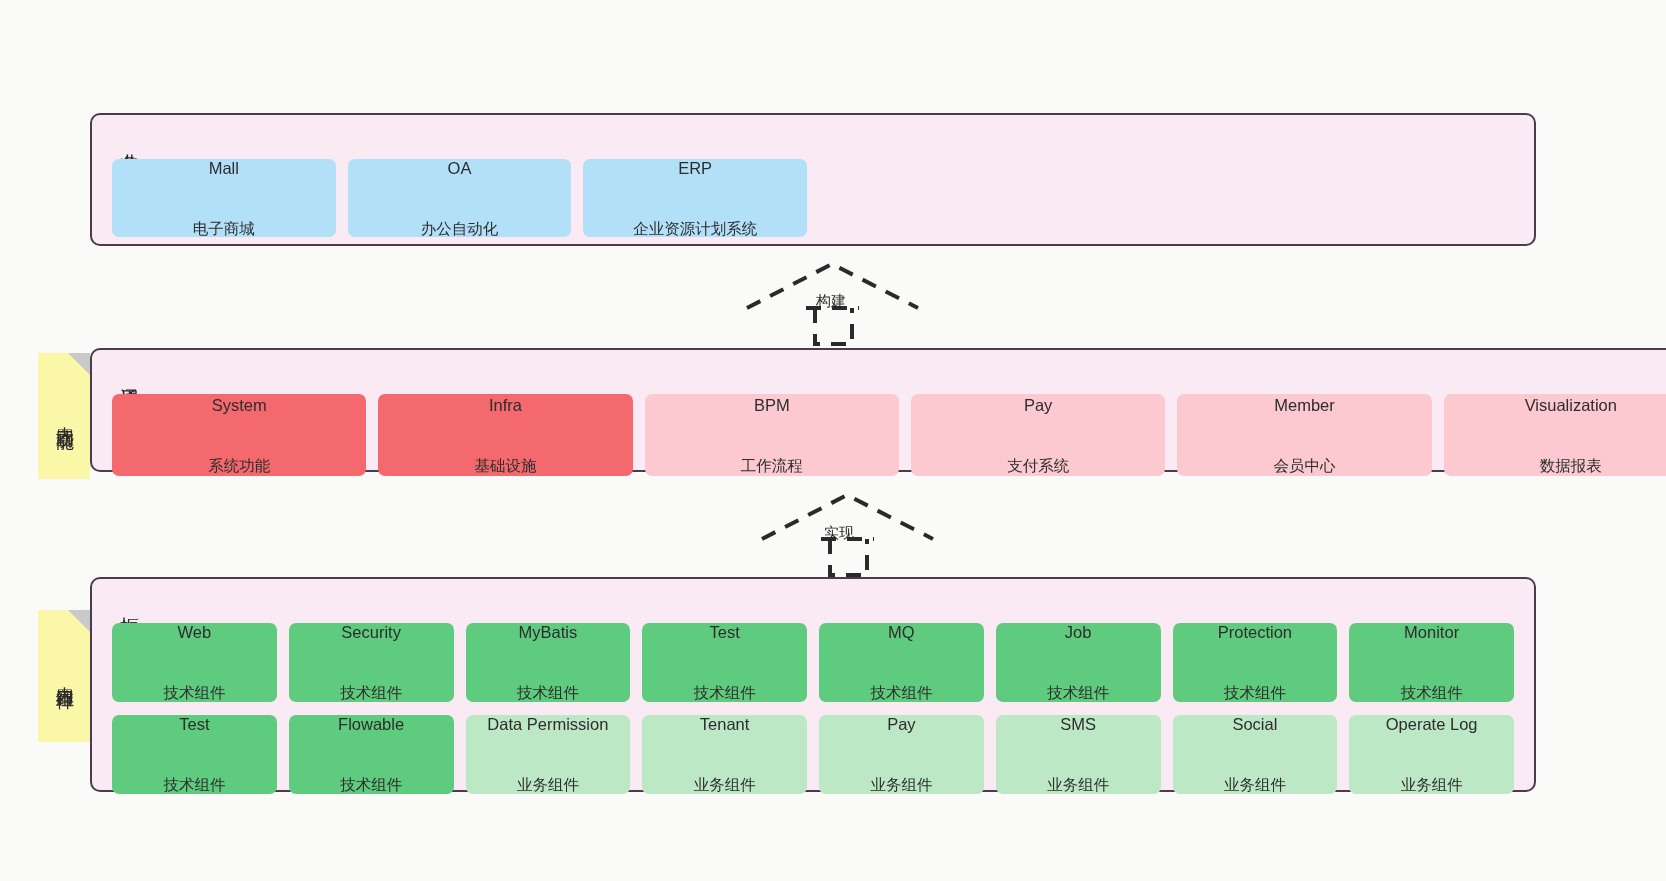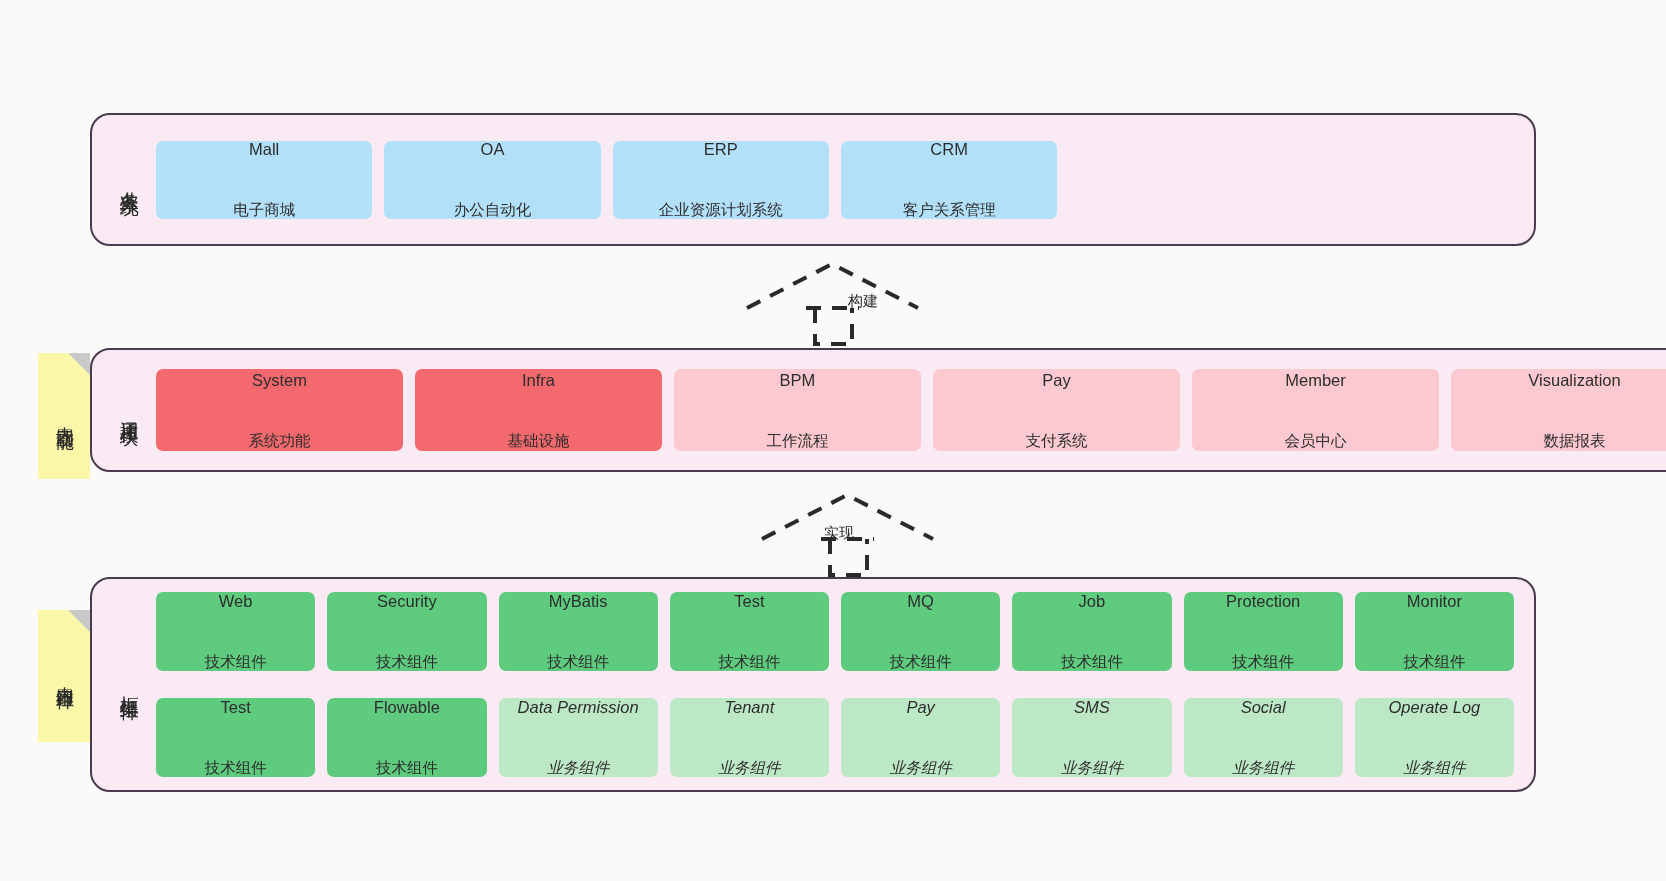--- a/index.html
+++ b/index.html
@@ -9,24 +9,25 @@
     font-family: "Liberation Sans", "DejaVu Sans", sans-serif;
     overflow: hidden;
   }
   #stage { position: relative; width: 1666px; height: 881px; }
 
   
   .layer {
     position: absolute;
     background: #F9EAF3;
     border: 2px solid #4A3B4E;
-    border-radius: 20px;
+    border-radius: 10px;
     display: flex;
     align-items: stretch;
     padding: 10px 20px;
+    flex-direction: column;
   }
   #layer-business { left: 90px;  top: 113px; width: 1446px; height: 133px; }
   #layer-common   { left: 90px;  top: 348px; width: 1630px; height: 124px; }
   #layer-framework{ left: 90px;  top: 577px; width: 1446px; height: 215px; }
 
   
   .layer-title {
     writing-mode: vertical-rl;
     text-orientation: upright;
     font-size: 19px;
@@ -49,21 +50,21 @@
     gap: 12px;
     align-items: center;
   }
   .cards-6 { grid-template-columns: repeat(6, 1fr); }
   .cards-8 { grid-template-columns: repeat(8, 1fr); }
   .grid-stack {
     flex: 1;
     display: flex;
     flex-direction: column;
     justify-content: flex-start;
-    gap: 22px;
+    gap: 13px;
   }
 
   .card {
     border-radius: 7px;
     display: flex;
     flex-direction: column;
     align-items: center;
     justify-content: center;
     text-align: center;
     color: #2D2D2D;
@@ -76,21 +77,21 @@
   .card .cn { font-size: 15.5px; margin-top: 40px; }
 
   .h-business { height: 78px; }
   .h-module   { height: 82px; }
   .h-comp     { height: 79px; }
 
   .c-blue      { background: #B3E0F9; }
   .c-red       { background: #F4696E; }
   .c-pink      { background: #FBC9CF; }
   .c-green     { background: #5FCB7E; }
-  .c-greenlite { background: #BCE8C6; font-style: italic; }
+  .c-greenlite { background: #BCE8C6; }
 
   
   .sticky {
     position: absolute;
     background: #FAF7A8;
     width: 52px;
     display: flex;
     align-items: center;
     justify-content: center;
     writing-mode: vertical-rl;
@@ -119,21 +120,21 @@
   #arrow-implement { left: 760px; top: 489px; width: 175px; height: 88px; }
   .arrow svg { display: block; overflow: visible; }
   .arrow-label {
     position: absolute;
     font-size: 15px;
     color: #2A2A2A;
     background: transparent;
     user-select: none;
     white-space: nowrap;
   }
-  #label-build     { left: 816px; top: 292px; margin-left: 32px; }
+  #label-build     { left: 816px; top: 292px; }
   #label-implement { left: 824px; top: 524px; }
 </style>
 </head>
 <body>
 
 <div id="stage">
 
   <div class="layer" id="layer-business">
     <div class="layer-title">业务系统</div>
     <div class="cards-row cards-6">
@@ -141,24 +142,20 @@
         <span class="en">Mall</span>
         <span class="cn">电子商城</span>
       </div>
       <div class="card c-blue h-business">
         <span class="en">OA</span>
         <span class="cn">办公自动化</span>
       </div>
       <div class="card c-blue h-business">
         <span class="en">ERP</span>
         <span class="cn">企业资源计划系统</span>
-      </div>
-      <div class="card c-blue h-business">
-        <span class="en">CRM</span>
-        <span class="cn">客户关系管理</span>
       </div>
     </div>
   </div>
 
   <div class="arrow" id="arrow-build">
     <svg width="175" height="88" viewBox="0 0 175 88">
       <polyline points="2,50 87,6 173,50" fill="none" stroke="#2A2A2A" stroke-width="4" stroke-dasharray="15,11" stroke-linecap="butt"></polyline>
       <polyline points="61,50 114,50" fill="none" stroke="#2A2A2A" stroke-width="4" stroke-dasharray="15,11"></polyline>
       <polyline points="70,50 70,86 107,86 107,50" fill="none" stroke="#2A2A2A" stroke-width="4" stroke-dasharray="15,11"></polyline>
     </svg>

